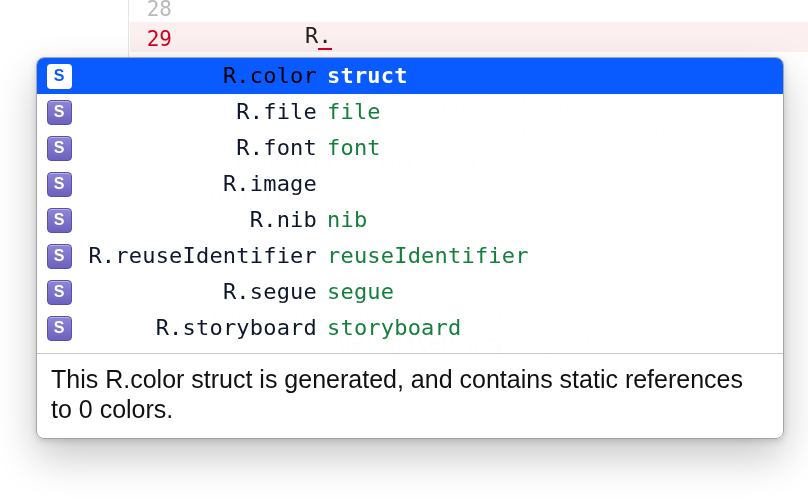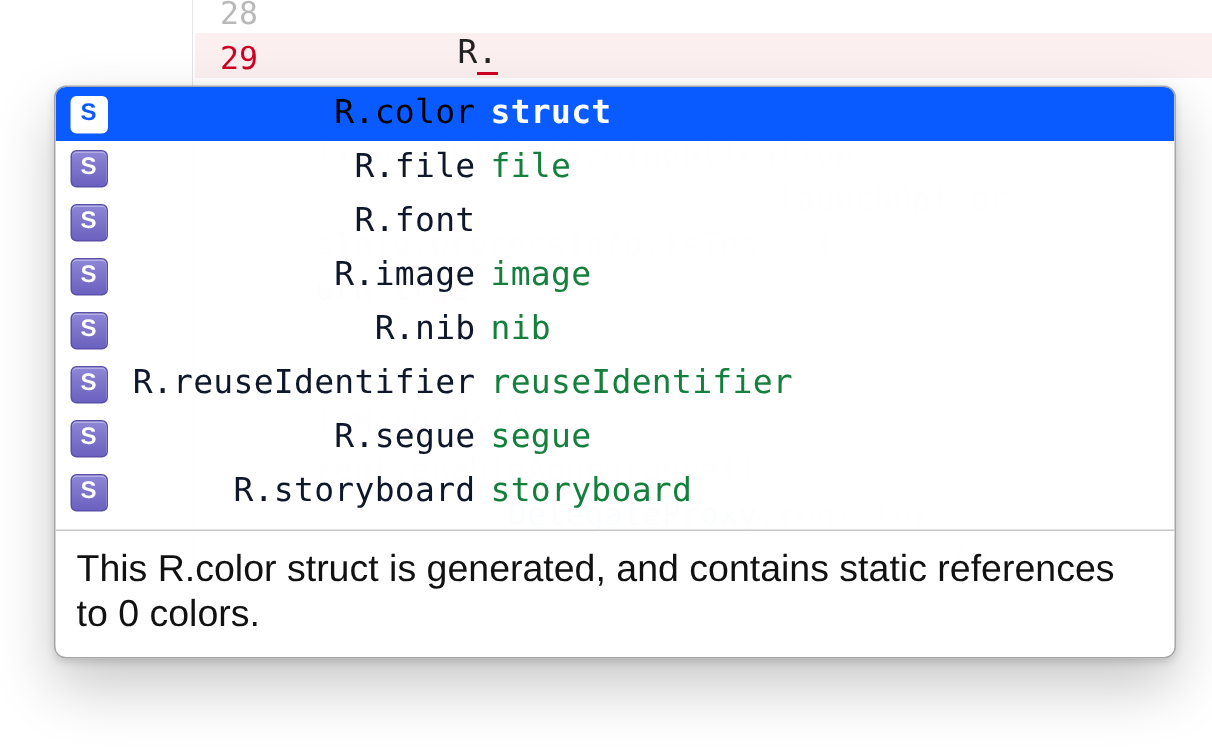--- a/index.html
+++ b/index.html
@@ -210,28 +210,28 @@
           </div>
         <div class="qual">R.file</div>
         <div class="name">file</div>
       </div>
 
       <div class="row">
         <div class="icon">
             <div class="s-icon">S</div>
           </div>
         <div class="qual">R.font</div>
+        <div class="name">font</div>
       </div>
 
       <div class="row">
         <div class="icon">
             <div class="s-icon">S</div>
           </div>
         <div class="qual">R.image</div>
-        <div class="name">image</div>
       </div>
 
       <div class="row">
         <div class="icon">
             <div class="s-icon">S</div>
           </div>
         <div class="qual">R.nib</div>
         <div class="name">nib</div>
       </div>
 

